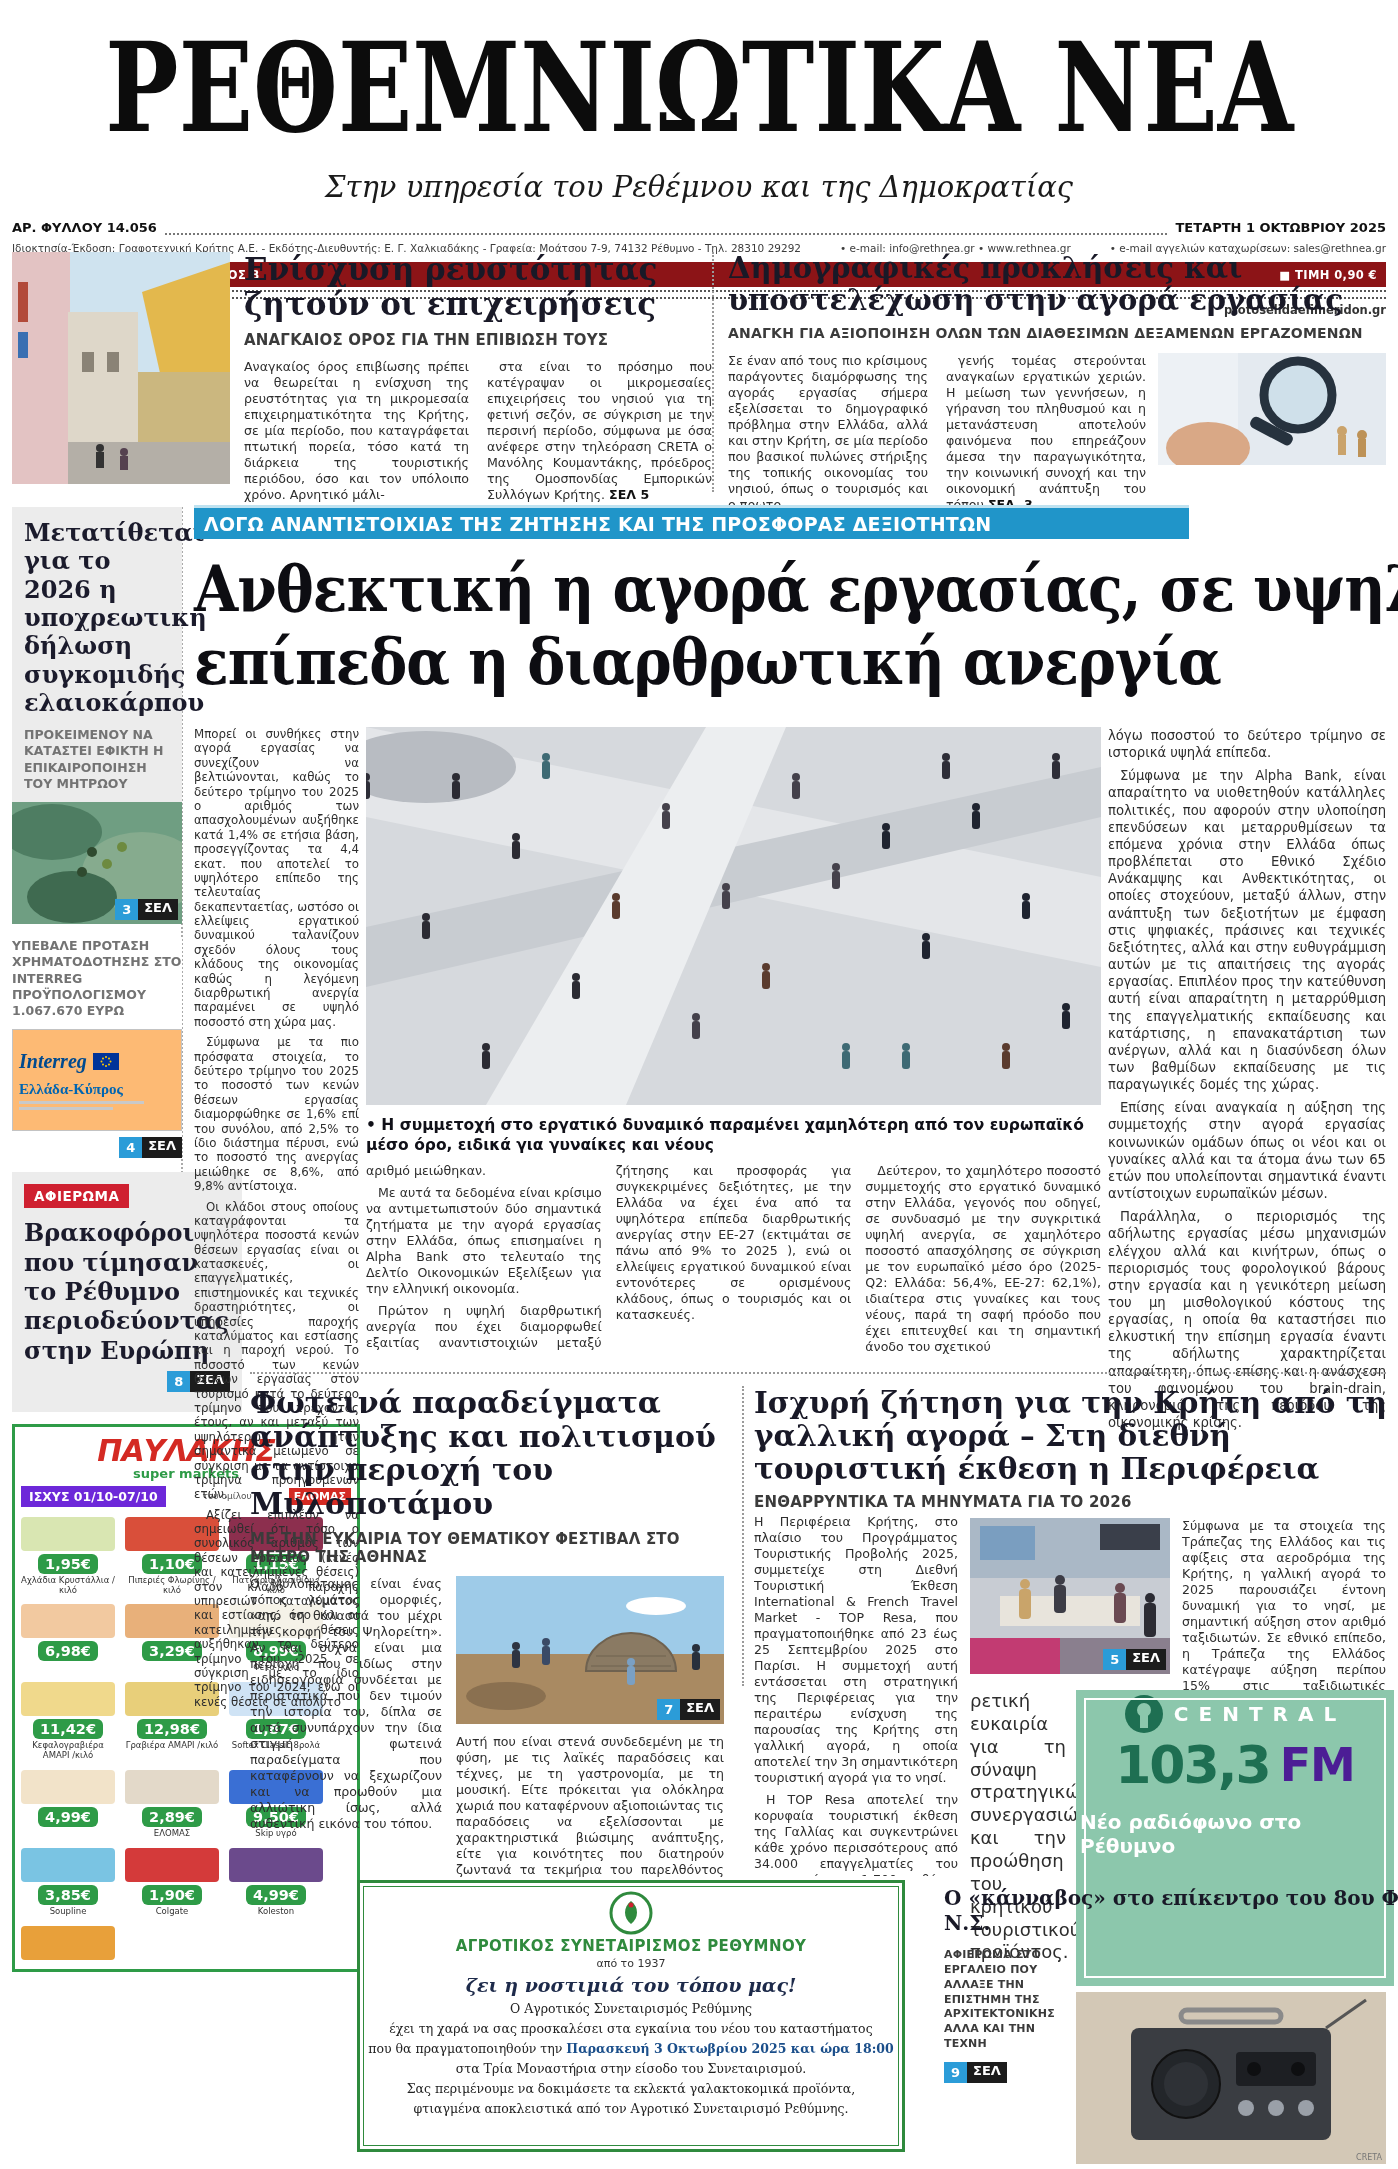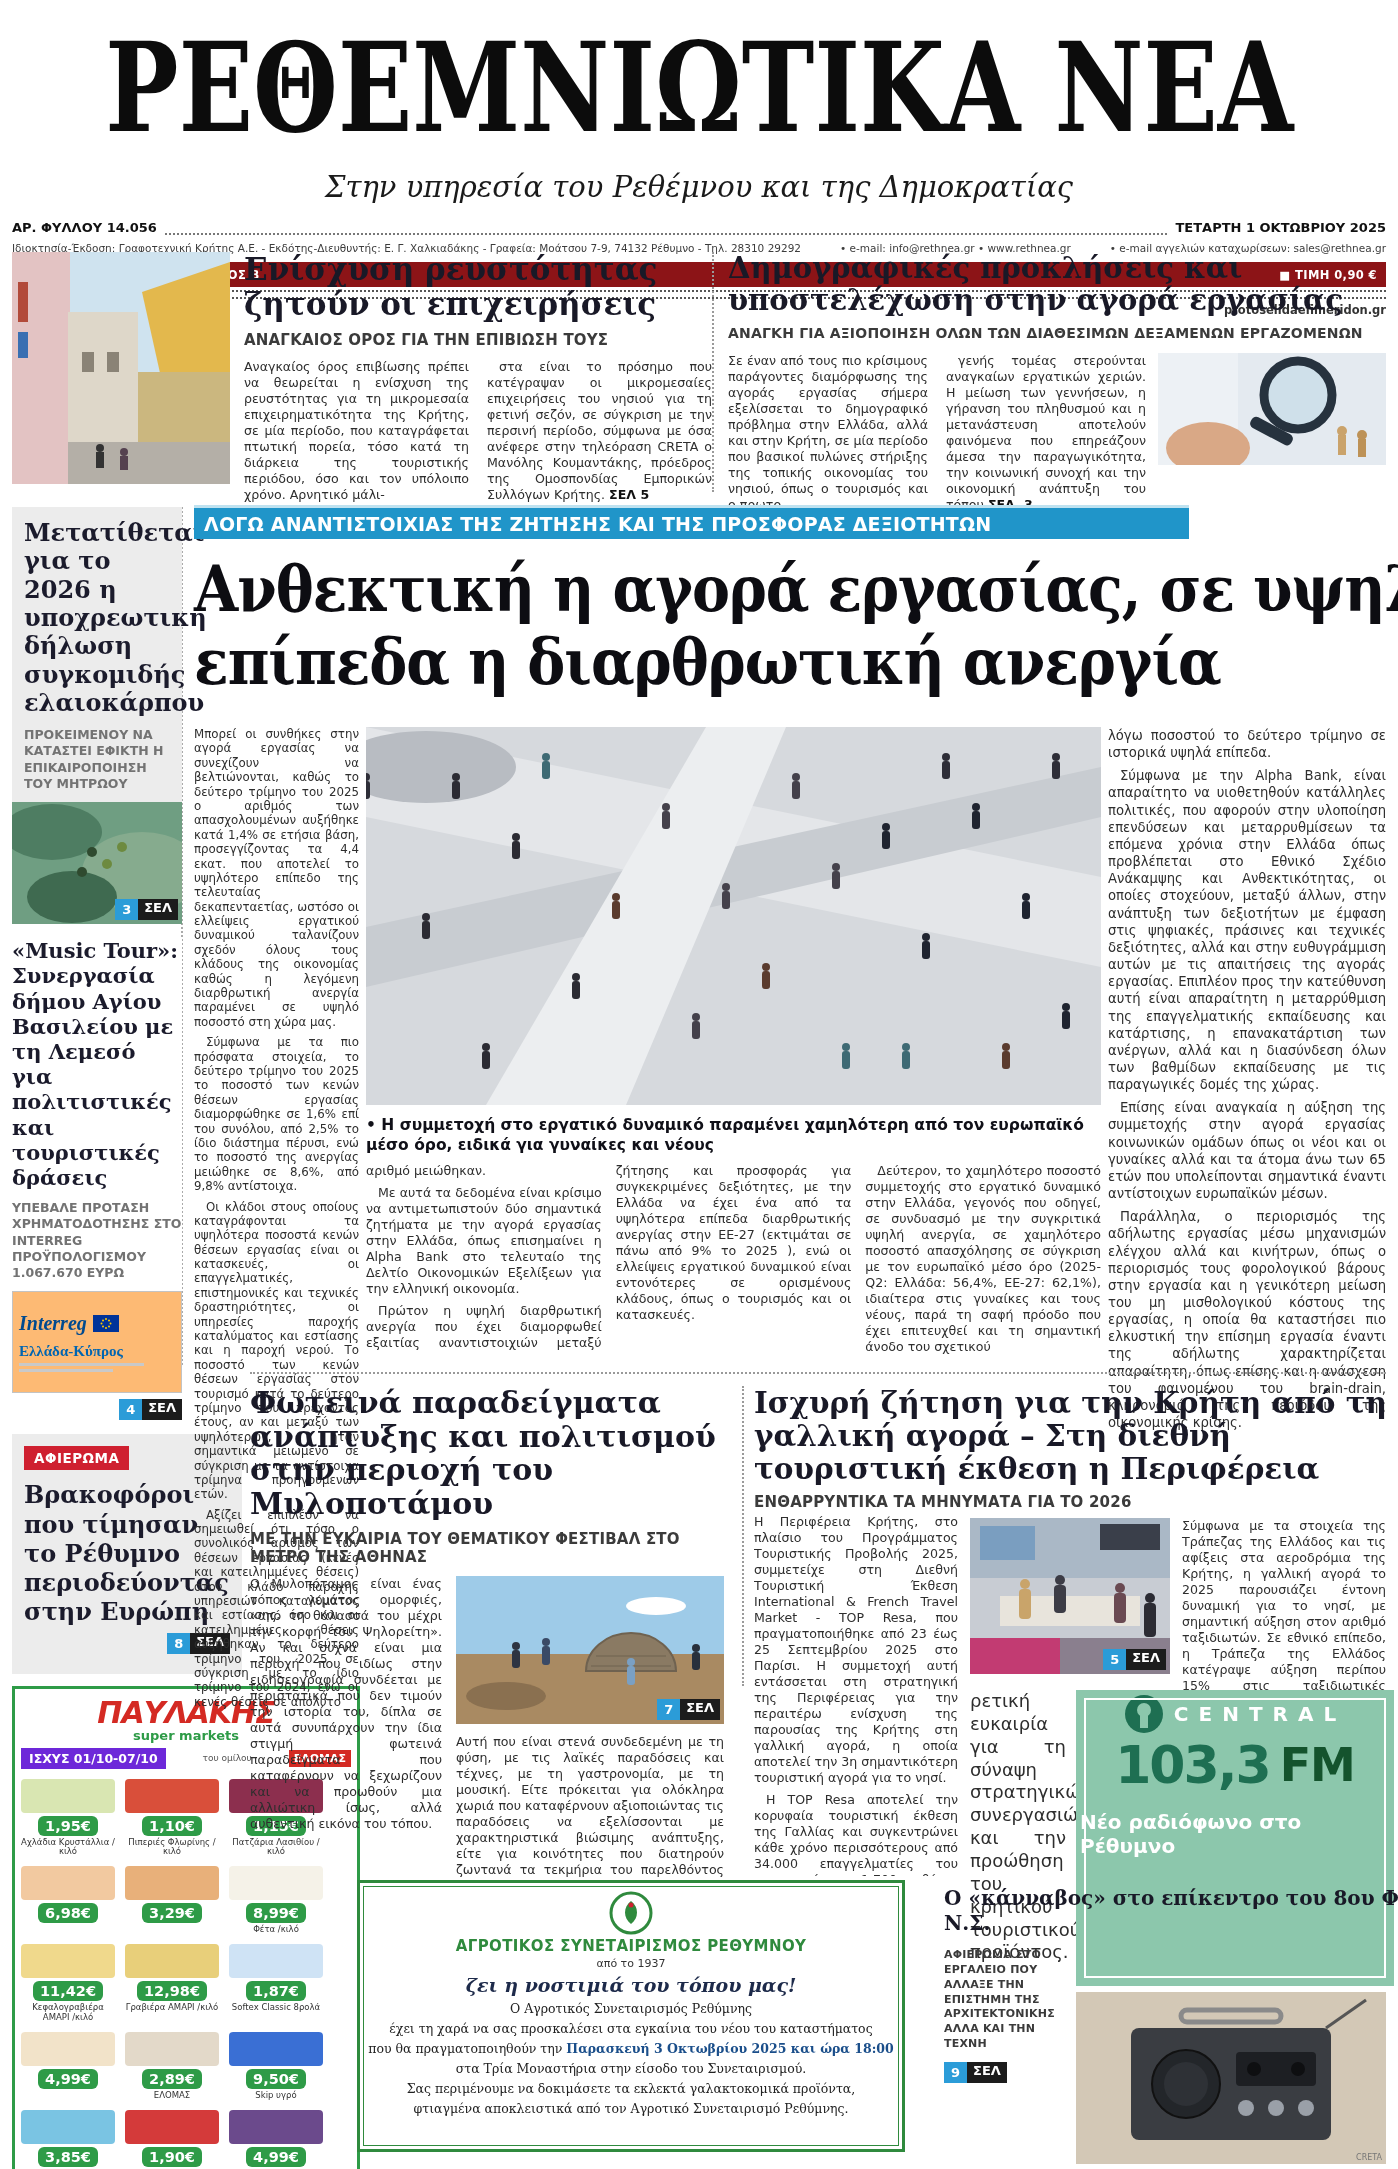--- a/index.html
+++ b/index.html
@@ -121,21 +121,21 @@
   .fr-c3{position:absolute;left:428px;top:132px;width:204px;}
   .fr-c2{position:absolute;left:216px;top:304px;width:96px;height:186px;}
   .fr-c2 .bt{font-size:18px;}
   
   #central{position:absolute;left:322px;top:304px;width:310px;height:288px;background:#8cc7ac;
      border:4px solid #8cc7ac;outline:2px solid #fff;outline-offset:-10px;
      display:flex;flex-direction:column;align-items:center;justify-content:flex-start;}
   .cen-row{display:flex;align-items:center;gap:10px;}
   .cen-name{color:#fff;font-weight:bold;font-size:20px;letter-spacing:10px;}
   .cen-freq{color:#1e6f52;font-weight:bold;font-size:52px;letter-spacing:-2px;line-height:1;}
-  .cen-fm{color:#14532d;font-weight:bold;font-size:46px;letter-spacing:-1px;}
+  .cen-fm{color:#4c1d95;font-weight:bold;font-size:46px;letter-spacing:-1px;}
   .cen-tag{color:#fff;font-weight:bold;font-size:20px;margin-top:18px;}
   
   #kann{position:absolute;left:190px;top:500px;width:128px;}
   #kann .hl{font-size:20px;line-height:1.25;}
   #kann .sub{font-size:11px;line-height:1.35;margin-top:12px;}
   
   #radio{position:absolute;left:322px;top:606px;width:310px;height:172px;}
   .tiny-cap{position:absolute;right:4px;bottom:2px;font-size:8px;color:#777;}
   
   #coop{position:absolute;left:107px;top:506px;width:548px;height:272px;background:#fff;
@@ -242,21 +242,20 @@
         <circle cx="70" cy="70" r="5" fill="#2f4a2f"></circle>
           <circle cx="110" cy="45" r="5" fill="#6d8a3f"></circle>
       </svg>
       <span class="badge">
           <span class="num">3</span>
           <span class="sel">ΣΕΛ</span>
         </span>
     </div>
   </div>
   <div id="sb2">
-    <h3 class="sb-hl">«Music Tour»: Συνεργασία δήμου Αγίου Βασιλείου με τη Λεμεσό για πολιτιστικές και τουριστικές δράσεις</h3>
     <div class="sb-sub">ΥΠΕΒΑΛΕ ΠΡΟΤΑΣΗ ΧΡΗΜΑΤΟΔΟΤΗΣΗΣ ΣΤΟ INTERREG ΠΡΟΫΠΟΛΟΓΙΣΜΟΥ 1.067.670 ΕΥΡΩ</div>
     <div class="interreg-box">
       <div style="display:flex;align-items:center;gap:6px;">
         <span class="interreg-brand">Interreg</span>
         <svg width="26" height="17">
           <rect width="26" height="17" fill="#003399"></rect>
           <g fill="#ffcc00">
               <circle cx="13" cy="4" r="1"></circle>
               <circle cx="13" cy="13" r="1"></circle>
               <circle cx="8.5" cy="8.5" r="1"></circle>

